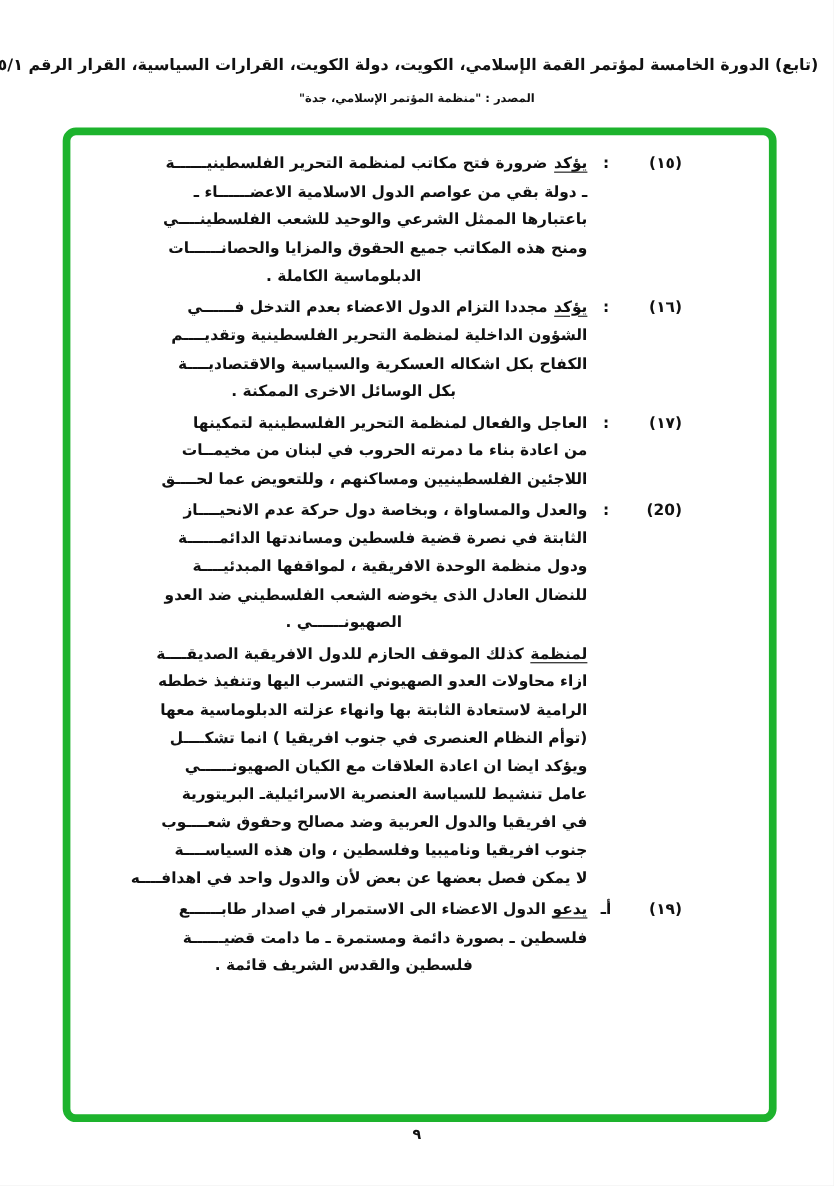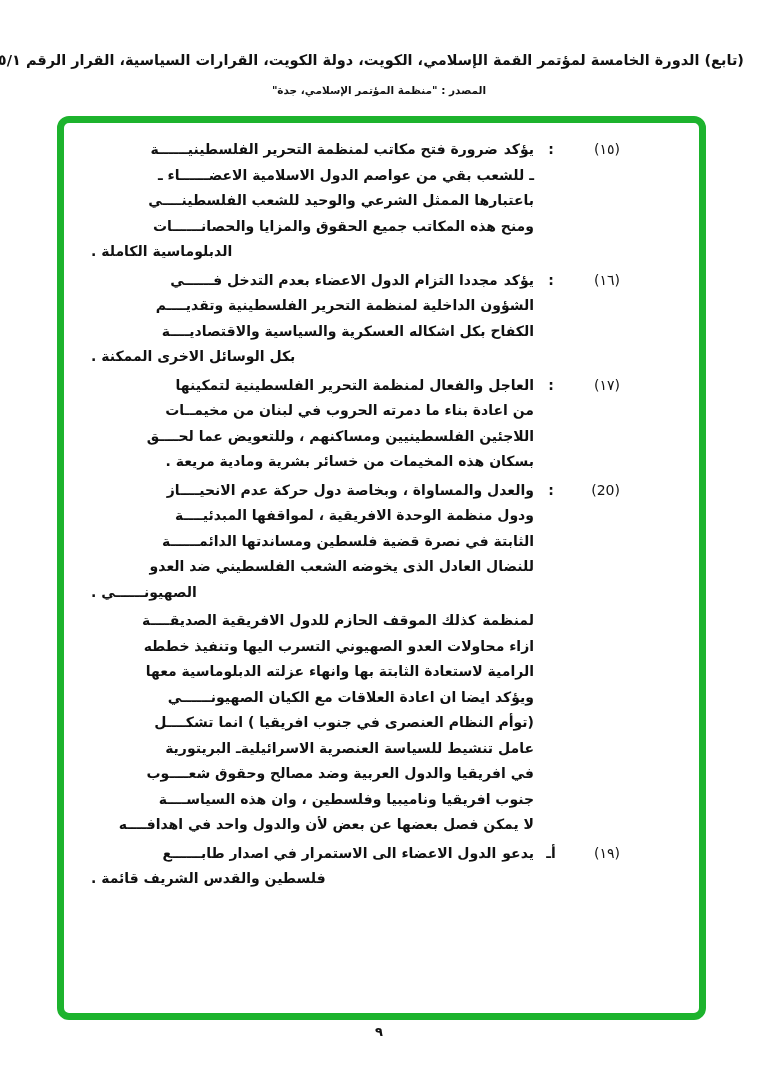--- a/index.html
+++ b/index.html
@@ -37,41 +37,42 @@
     direction:rtl;
     overflow:hidden;
   }
   .para{
     display:flex;
     align-items:flex-start;
     margin:0 0 3px 0;
   }
   .num{
     flex:none;width:52px;
-    font-size:14px;font-weight:400;
+    font-size:14px;font-weight:700;
     line-height:25.5px;
     text-align:right;
   }
   .marker{
     flex:none;width:34px;
     font-size:14px;font-weight:700;
     line-height:25.5px;
     text-align:center;
   }
   .ptext{
     flex:1;min-width:0;
     font-size:14px;font-weight:700;
   }
   .tline{
     line-height:25.5px;
     text-align:right;
     white-space:nowrap;
   }
-  .tline.center{text-align:left;}
+  .tline.center{text-align:center;}
   .lead{
+    text-decoration:underline;
     text-underline-offset:3px;
     margin-inline-end:6px;
   }
   .page-number{
     position:absolute;top:1024px;left:0;right:0;
     text-align:center;
     font-size:13px;font-weight:700;
     direction:rtl;
   }
 </style>
@@ -87,21 +88,21 @@
   <div class="green-box">
     <div class="content">
 
       <div class="para">
         <div class="num">(١٥)</div>
         <div class="marker">:</div>
         <div class="ptext">
           <div class="tline">
             <span class="lead">يؤكد</span><span>ضرورة فتح مكاتب لمنظمة التحرير الفلسطينيــــــة</span>
           </div>
-        <div class="tline">ـ للشعب بقي من عواصم الدول الاسلامية الاعضــــــاء ـ</div>
+        <div class="tline">ـ دولة بقي من عواصم الدول الاسلامية الاعضــــــاء ـ</div>
             <div class="tline">باعتبارها الممثل الشرعي والوحيد للشعب الفلسطينــــي</div>
             <div class="tline">ومنح هذه المكاتب جميع الحقوق والمزايا والحصانــــــات</div>
             <div class="tline center">الدبلوماسية الكاملة .</div>
           </div>
       </div>
 
       <div class="para">
         <div class="num">(١٦)</div>
         <div class="marker">:</div>
         <div class="ptext">
@@ -114,61 +115,61 @@
           </div>
       </div>
 
       <div class="para">
         <div class="num">(١٧)</div>
         <div class="marker">:</div>
         <div class="ptext">
         <div class="tline">العاجل والفعال لمنظمة التحرير الفلسطينية لتمكينها</div>
             <div class="tline">من اعادة بناء ما دمرته الحروب في لبنان من مخيمــات</div>
             <div class="tline">اللاجئين الفلسطينيين ومساكنهم ، وللتعويض عما لحــــق</div>
-            <div class="tline">بسكان هذه المخيمات من خسائر بشرية ومادية مريعة .</div>
           </div>
       </div>
 
       <div class="para">
         <div class="num">(20)</div>
         <div class="marker">:</div>
         <div class="ptext">
         <div class="tline">والعدل والمساواة ، وبخاصة دول حركة عدم الانحيــــاز</div>
+            <div class="tline">الثابتة في نصرة قضية فلسطين ومساندتها الدائمــــــة</div>
             <div class="tline">ودول منظمة الوحدة الافريقية ، لمواقفها المبدئيــــة</div>
-            <div class="tline">الثابتة في نصرة قضية فلسطين ومساندتها الدائمــــــة</div>
             <div class="tline">للنضال العادل الذى يخوضه الشعب الفلسطيني ضد العدو</div>
             <div class="tline center">الصهيونــــــي .</div>
           </div>
       </div>
 
       <div class="para">
         <div class="num"></div>
         <div class="marker"></div>
         <div class="ptext">
           <div class="tline">
             <span class="lead">لمنظمة</span><span>كذلك الموقف الحازم للدول الافريقية الصديقــــة</span>
           </div>
         <div class="tline">ازاء محاولات العدو الصهيوني التسرب اليها وتنفيذ خططه</div>
             <div class="tline">الرامية لاستعادة الثابتة بها وانهاء عزلته الدبلوماسية معها</div>
+            <div class="tline">(توأم النظام العنصرى في جنوب افريقيا ) انما تشكــــل</div>
             <div class="tline">ويؤكد ايضا ان اعادة العلاقات مع الكيان الصهيونــــــي</div>
-            <div class="tline">(توأم النظام العنصرى في جنوب افريقيا ) انما تشكــــل</div>
             <div class="tline">عامل تنشيط للسياسة العنصرية الاسرائيليةـ البريتورية</div>
             <div class="tline">في افريقيا والدول العربية وضد مصالح وحقوق شعــــوب</div>
             <div class="tline">جنوب افريقيا وناميبيا وفلسطين ، وان هذه السياســــة</div>
             <div class="tline">لا يمكن فصل بعضها عن بعض لأن والدول واحد في اهدافــــه</div>
           </div>
       </div>
 
       <div class="para">
         <div class="num">(١٩)</div>
         <div class="marker">أـ</div>
         <div class="ptext">
           <div class="tline">
             <span class="lead">يدعو</span><span>الدول الاعضاء الى الاستمرار في اصدار طابــــــع</span>
           </div>
+        <div class="tline">فلسطين ـ بصورة دائمة ومستمرة ـ ما دامت قضيــــــة</div>
             <div class="tline center">فلسطين والقدس الشريف قائمة .</div>
           </div>
       </div>
 
     </div>
   </div>
 
   <div class="page-number">٩</div>
 
 </div>

